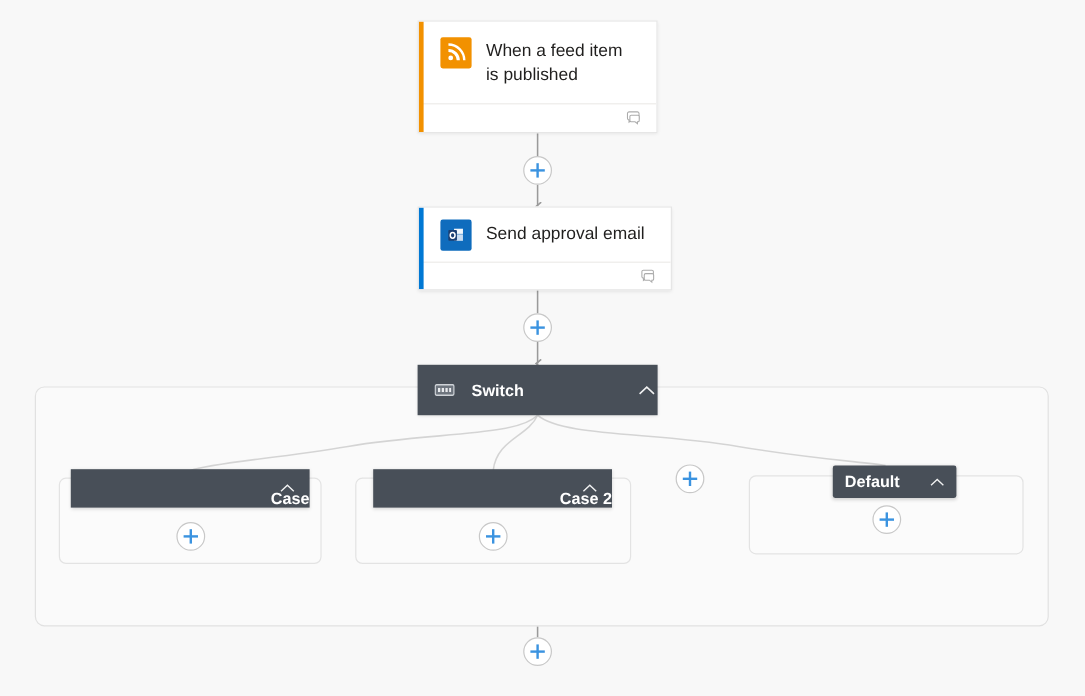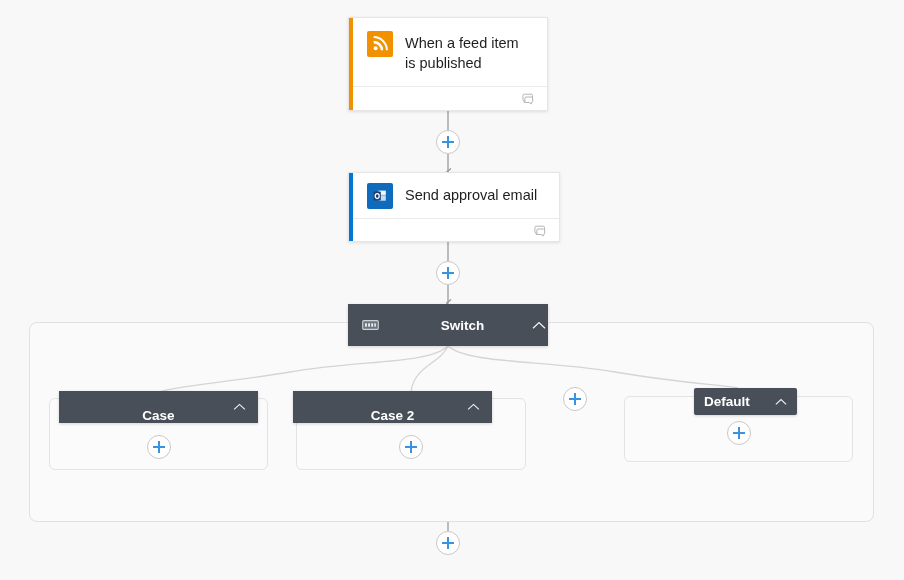--- a/index.html
+++ b/index.html
@@ -101,21 +101,20 @@
     position: absolute;
     background: #484f58;
     color: #ffffff;
     box-sizing: border-box;
     display: flex;
     align-items: center;
     box-shadow: 0 1px 3px rgba(0,0,0,0.16);
   }
   .node-header.switch {
     padding: 0 2px 0 14px;
-    text-align: center;
   }
   .node-header .nh-icon {
     flex: 0 0 auto;
     margin-right: 14px;
     display: flex;
     align-items: center;
   }
   .node-header .nh-label {
     font-size: 13.5px;
     font-weight: bold;
@@ -125,21 +124,21 @@
     flex: 1 1 auto;
   }
   .node-header.centered {
     justify-content: center;
     padding: 0 12px;
   }
   .node-header.centered .nh-label {
     position: absolute;
     left: 0;
     right: 0;
-    text-align: center;
+    text-align: right;
     margin-top: 17px;
   }
   .node-header .nh-chevron {
     margin-left: auto;
     display: flex;
     align-items: center;
     opacity: 0.92;
   }
   .node-header.compact {
     padding: 0 10px;
@@ -277,21 +276,21 @@
   <div class="node-header centered" style="left:59px; top:391px; width:199px; height:32px;">
     <span class="nh-label">Case</span>
     <span class="nh-chevron">
       <svg width="13" height="8" viewBox="0 0 14 9" xmlns="http://www.w3.org/2000/svg">
         <path d="M1 7.2 L7 1.6 L13 7.2" fill="none" stroke="#ffffff" stroke-width="1.3"></path>
       </svg>
     </span>
   </div>
   <div class="plus" style="left:147px; top:435px;"></div>
 
-  <div class="node-header centered" style="left:293px; top:391px; width:199px; height:32px;">
+  <div class="node-header centered" style="left:311px; top:391px; width:199px; height:32px;">
     <span class="nh-label">Case 2</span>
     <span class="nh-chevron">
       <svg width="13" height="8" viewBox="0 0 14 9" xmlns="http://www.w3.org/2000/svg">
         <path d="M1 7.2 L7 1.6 L13 7.2" fill="none" stroke="#ffffff" stroke-width="1.3"></path>
       </svg>
     </span>
   </div>
   <div class="plus" style="left:399px; top:435px;"></div>
 
   <div class="plus" style="left:563px; top:387px;"></div>

